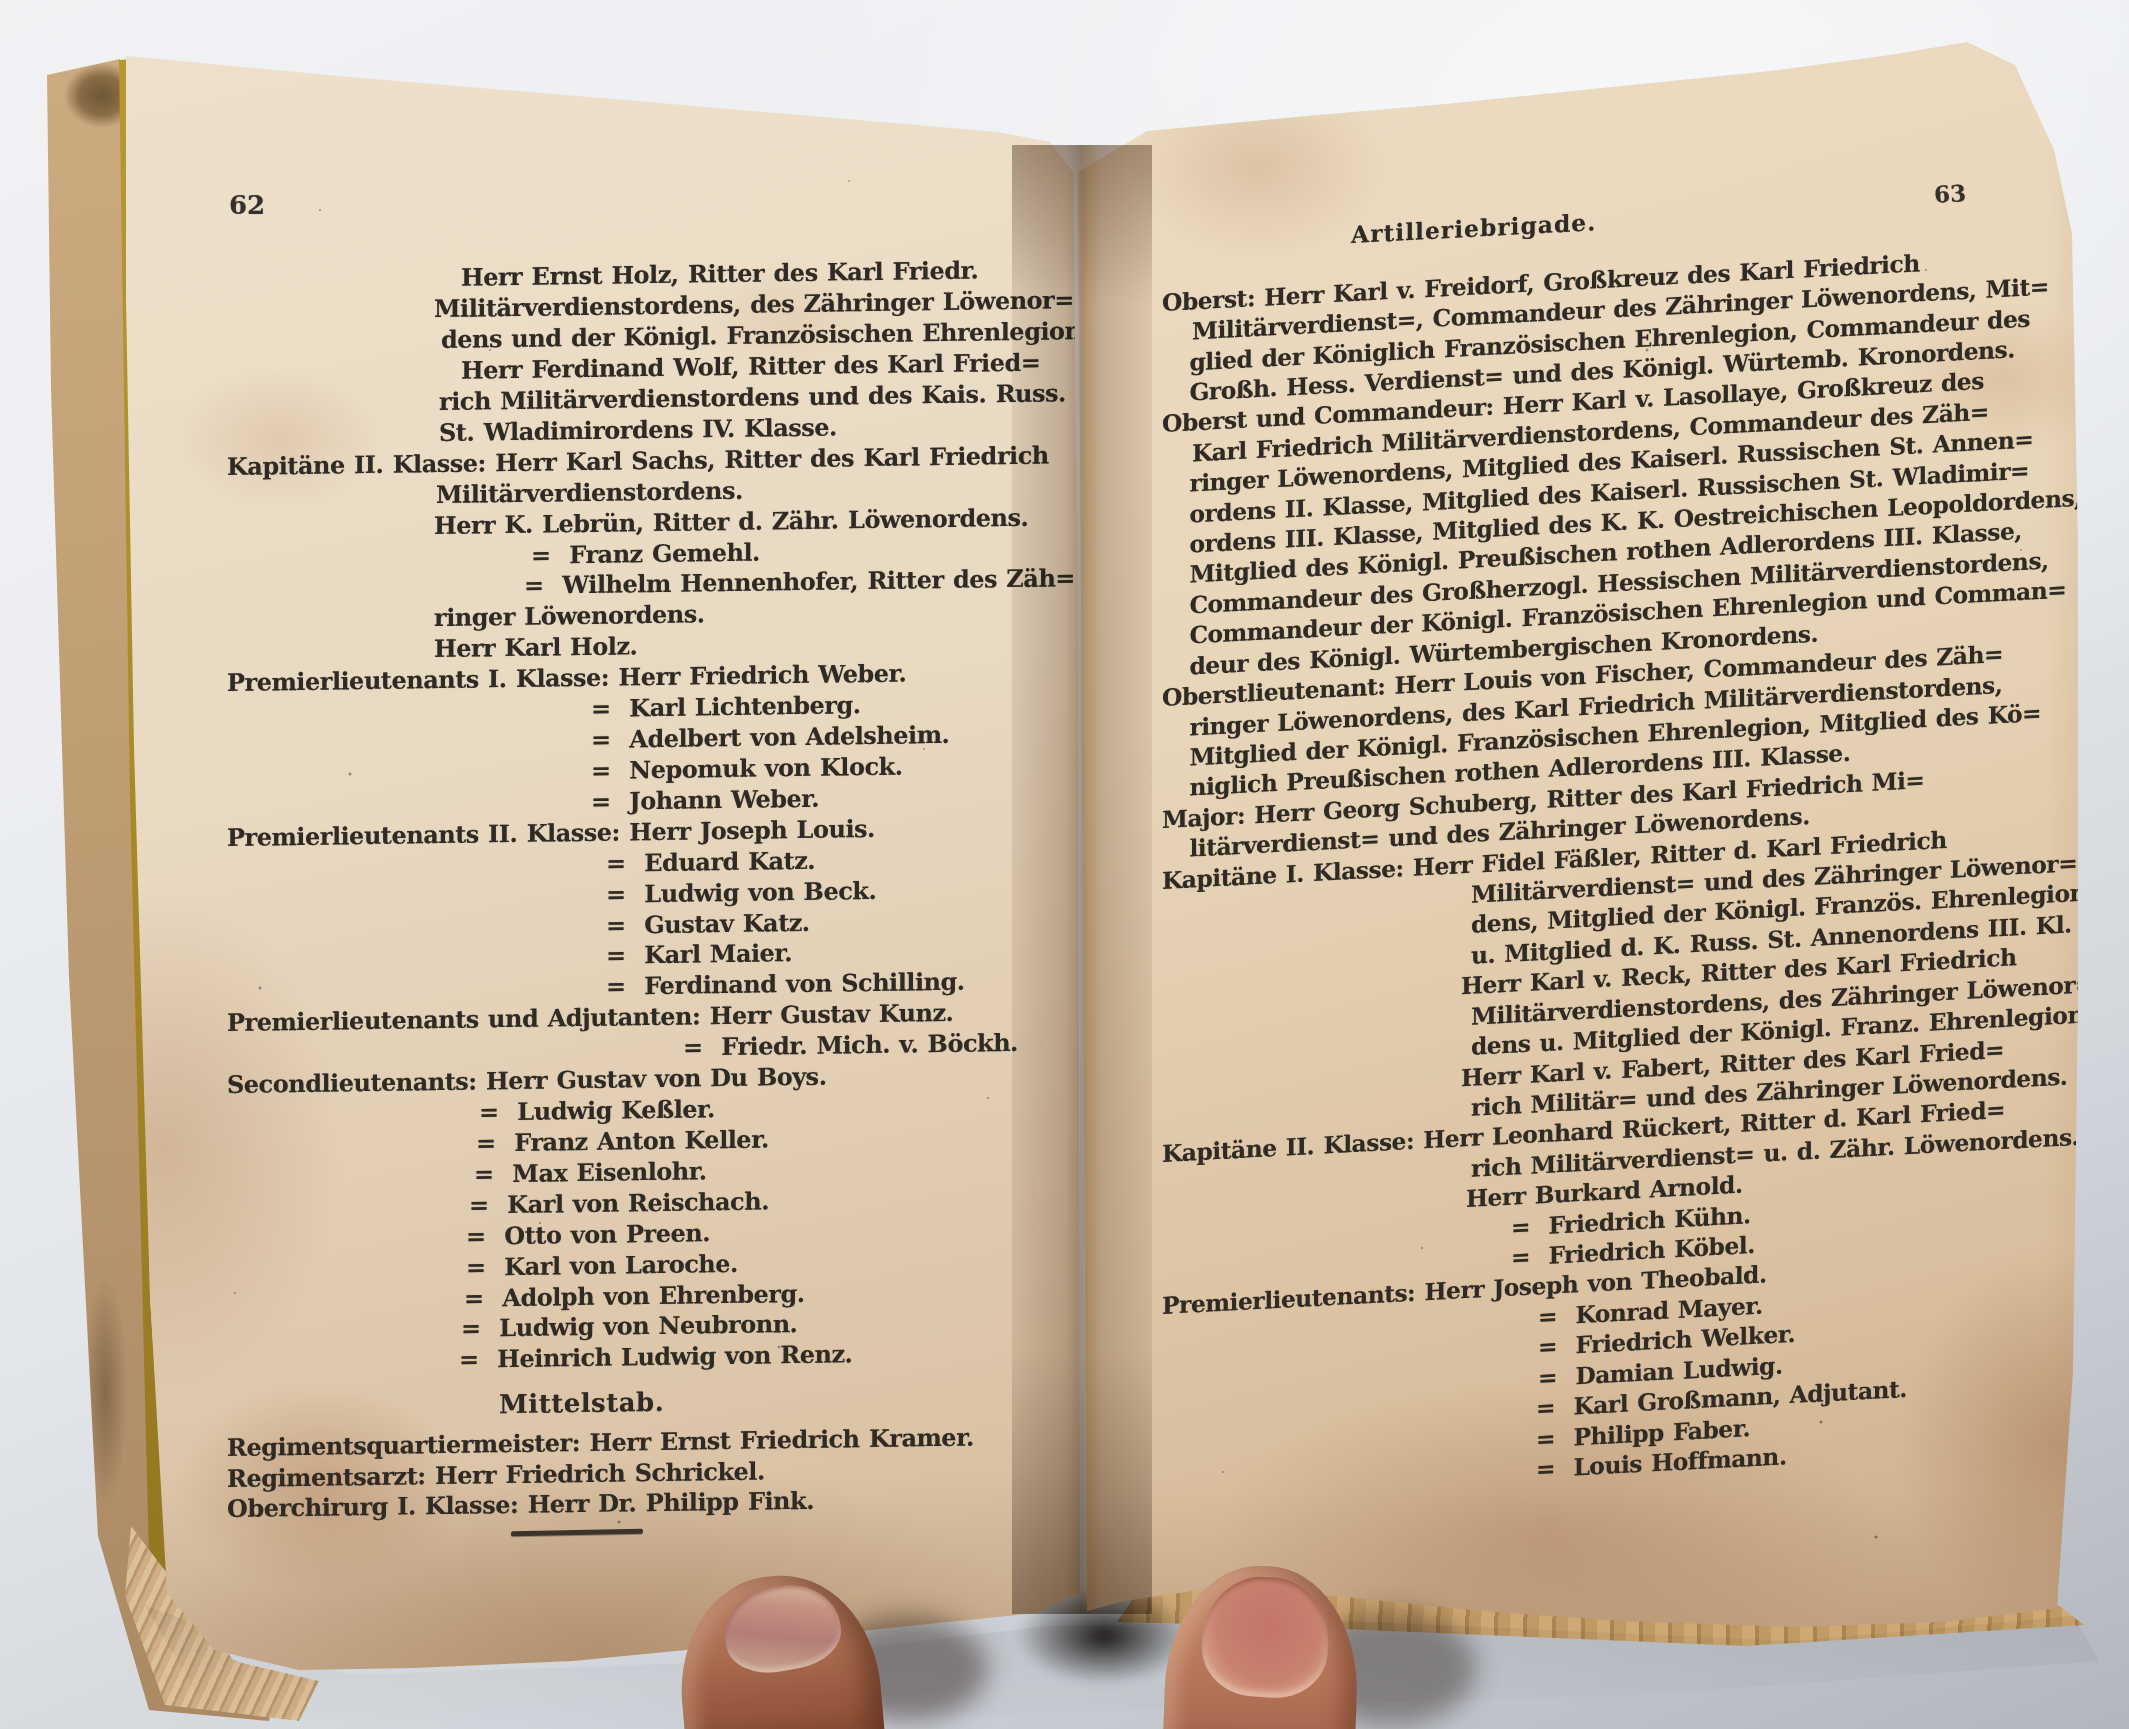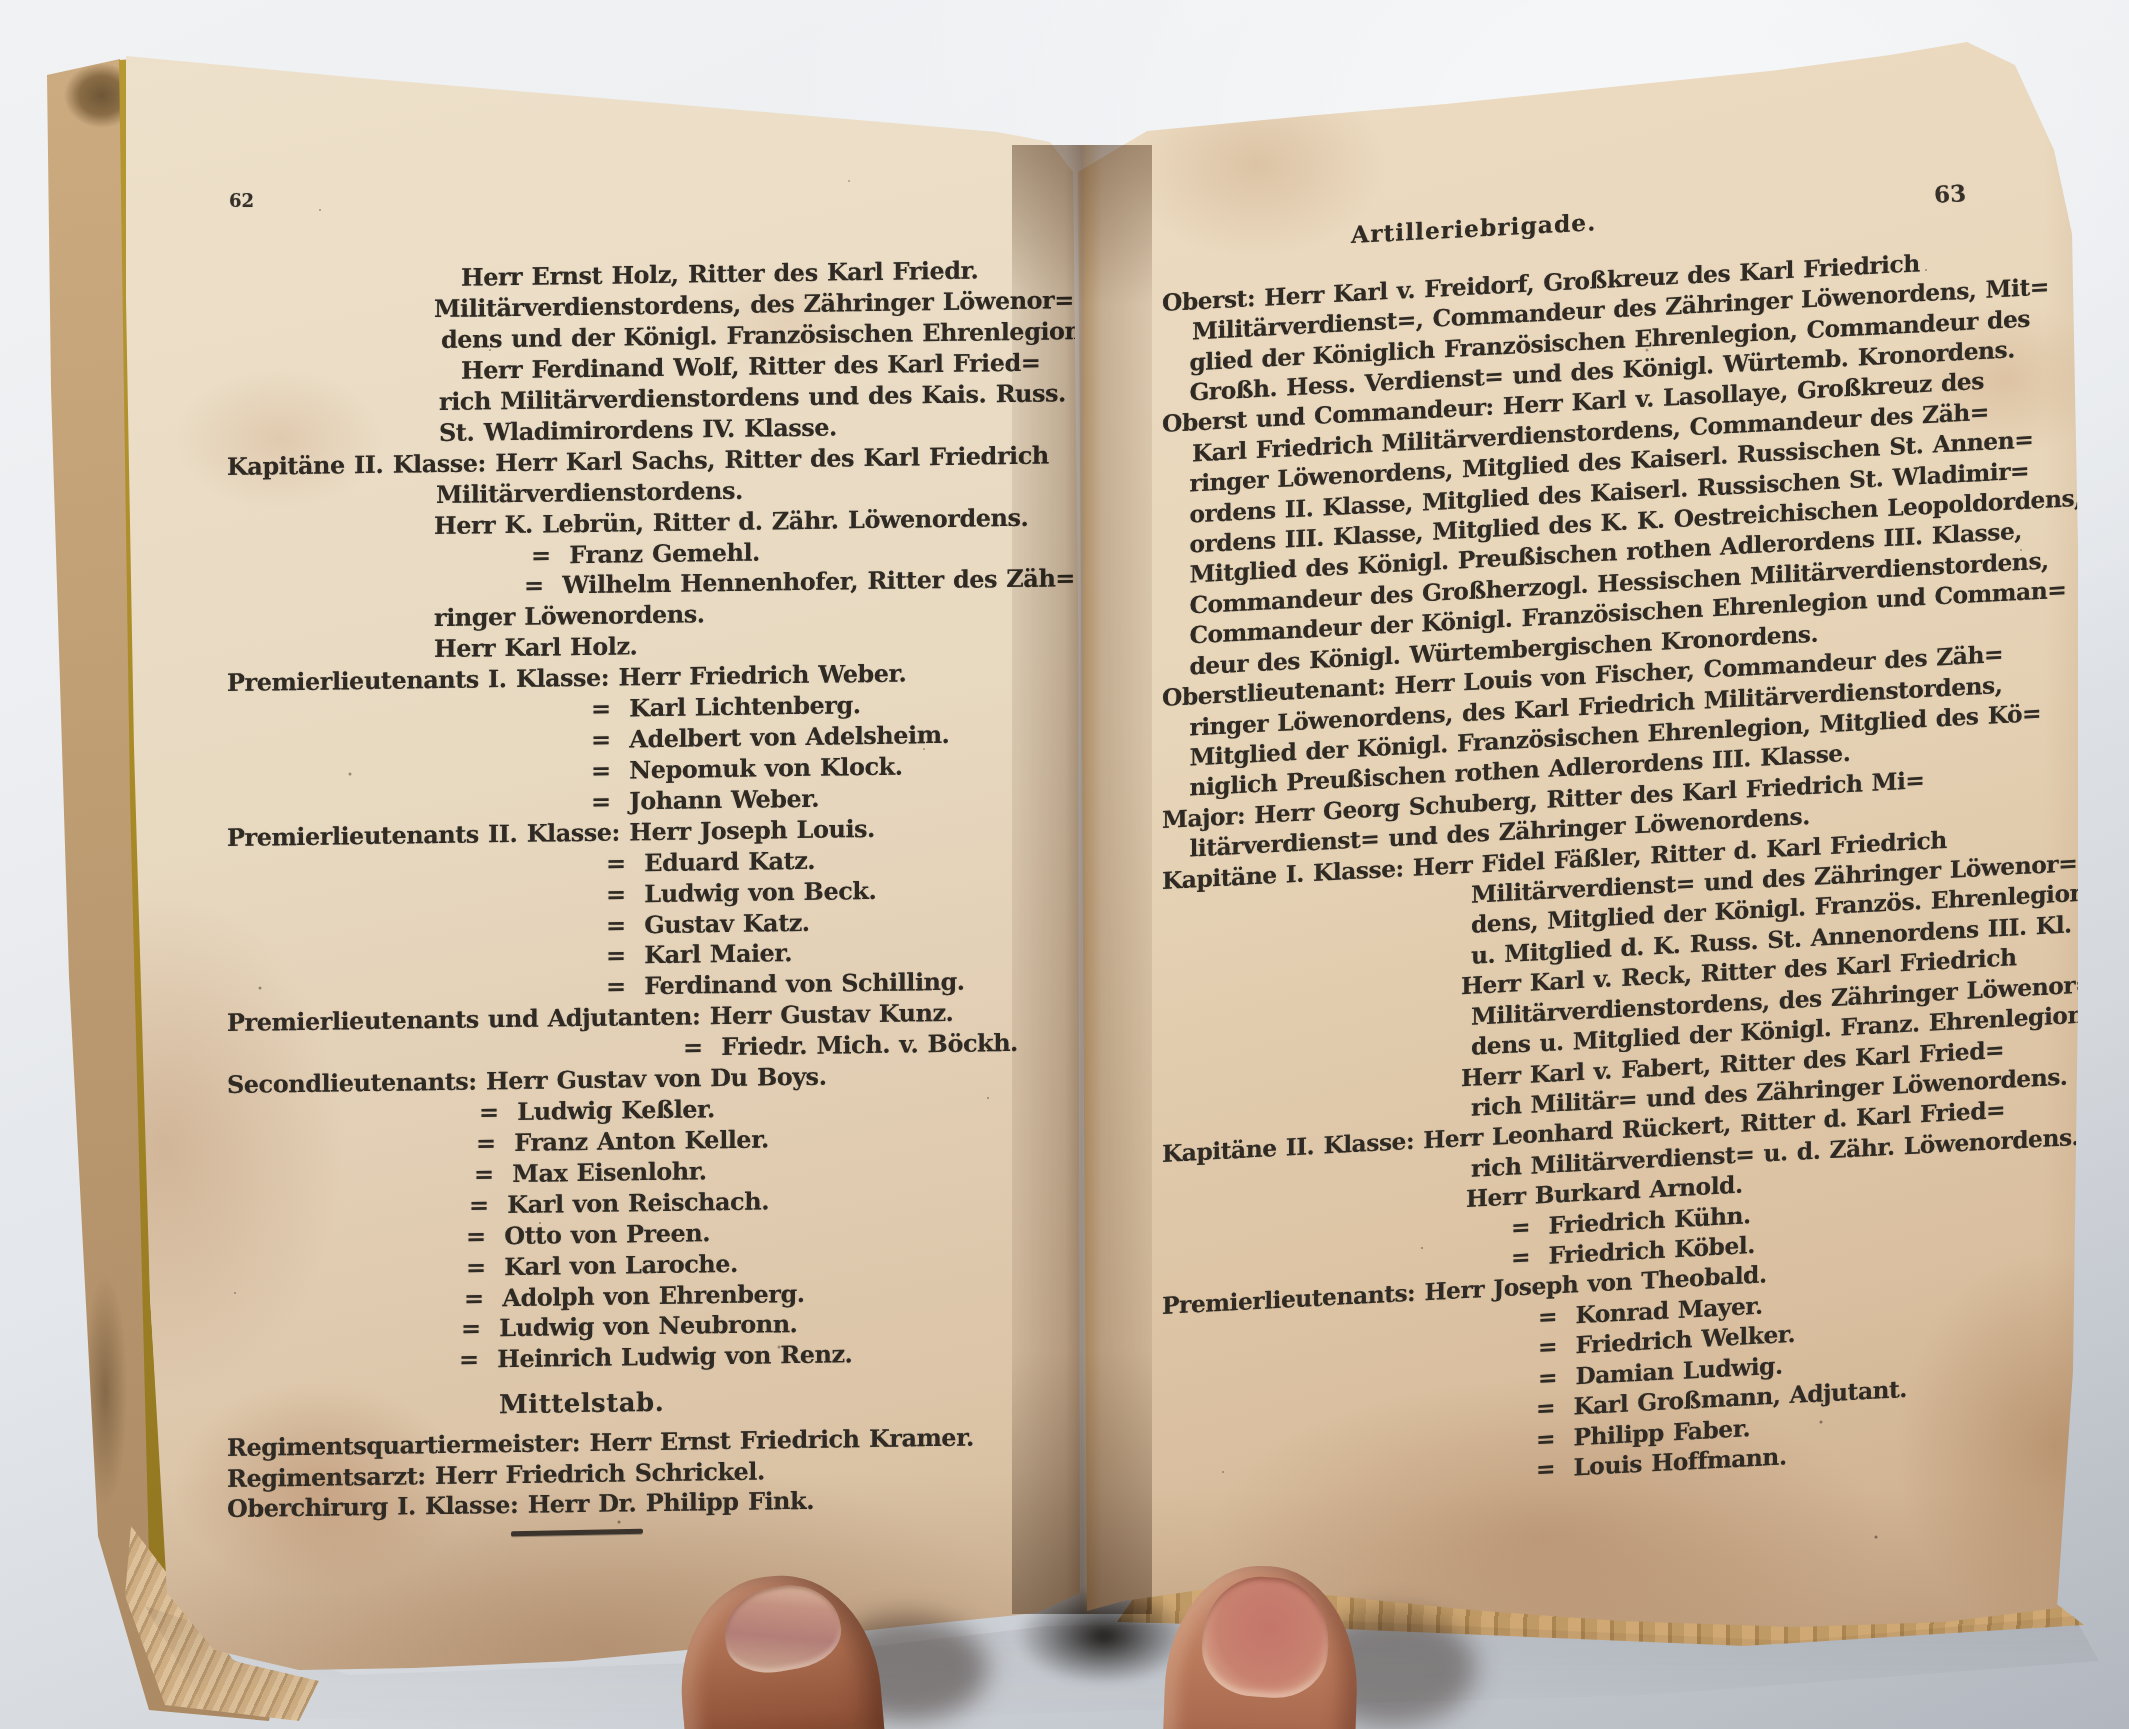--- a/index.html
+++ b/index.html
@@ -62,21 +62,21 @@
   .specks.r{box-shadow:1346px 449px 0 rgba(45,35,25,.45),1646px 349px 0 0.5px rgba(45,35,25,.4),1925px 269px 0 rgba(45,35,25,.45),1257px 848px 0 rgba(45,35,25,.4),1745px 947px 0 0.5px rgba(45,35,25,.45),2020px 549px 0 rgba(45,35,25,.4),1421px 1247px 0 rgba(45,35,25,.45),1820px 1421px 0 0.5px rgba(45,35,25,.5),1521px 648px 0 rgba(45,35,25,.35),1970px 1147px 0 rgba(45,35,25,.45),1222px 1471px 0 rgba(45,35,25,.4),1875px 1536px 0 0.5px rgba(45,35,25,.5);}
   
   .textblock{position:absolute;top:0;height:1729px;}
   .textblock.left{left:227px;width:868px;transform:skewY(-0.8deg);transform-origin:0 0;}
   .textblock.right{left:1162px;width:927px;transform:skewY(-3deg);transform-origin:0 0;}
   .ln{position:absolute;white-space:pre;font-weight:700;font-size:24px;line-height:1;color:#2f2b24;
       letter-spacing:-0.5px;word-spacing:1.5px;text-shadow:0 0 1px rgba(47,40,30,.40);}
   .textblock.right .ln{font-size:23.4px;}
   .ln.h1{font-size:26px;letter-spacing:0.5px;}
   .ln.h2{font-size:28px;letter-spacing:1px;}
-  .pagenum{position:absolute;font-weight:700;font-size:18px;color:#35312a;text-shadow:0 0 1px rgba(47,40,30,.4);}
+  .pagenum{position:absolute;font-weight:700;font-size:26px;color:#35312a;text-shadow:0 0 1px rgba(47,40,30,.4);}
   .rule{position:absolute;left:511px;top:1530px;width:132px;height:4.5px;background:#3a342c;border-radius:2px;
     transform:rotate(-1.2deg);box-shadow:0 1px 0.5px rgba(58,52,44,.4);}
   
   .gutter{position:absolute;left:1012px;top:145px;width:140px;height:1469px;mix-blend-mode:multiply;
     background:
       linear-gradient(180deg,rgba(90,60,35,.45),rgba(90,60,35,.10) 160px,rgba(90,60,35,.10) 82%,rgba(60,40,25,.40)),
       linear-gradient(90deg,rgba(110,80,50,0),rgba(110,80,50,.22) 38%,rgba(88,60,36,.40) 50%,rgba(150,108,45,.45) 53%,rgba(120,85,55,.20) 64%,rgba(120,85,55,0));}
   
   .fshadow{position:absolute;border-radius:50%;filter:blur(13px);}
   .fshadow.l{left:828px;top:1616px;width:160px;height:105px;background:rgba(40,25,18,.45);}

